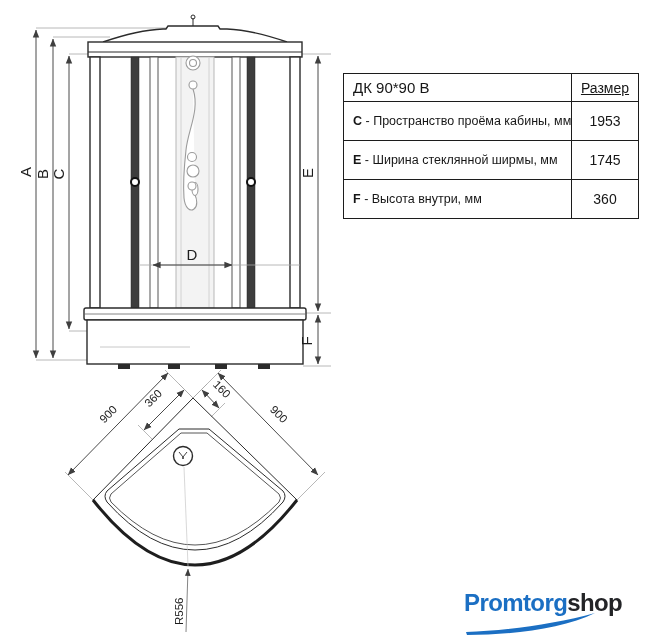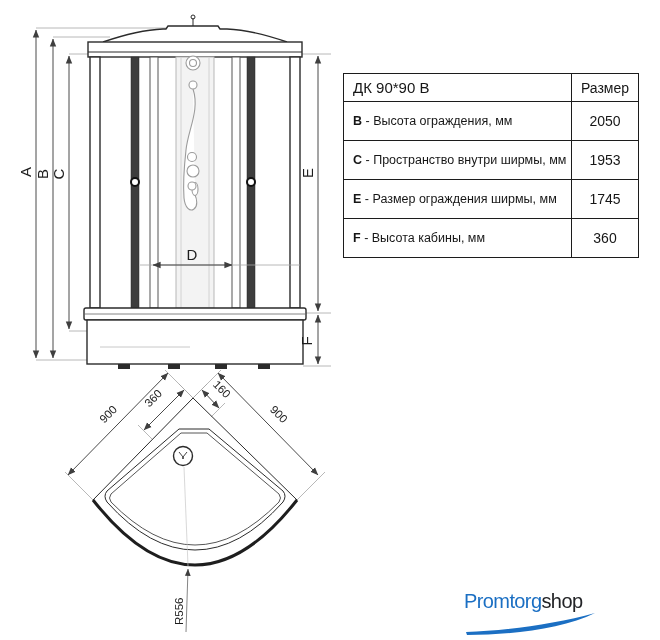--- a/index.html
+++ b/index.html
@@ -16,24 +16,24 @@
   .fixture{stroke:#9c9c9c;stroke-width:1.1;fill:#ffffff;}
   .dimlabel{font-size:15px;}
   .numlabel{font-size:11.5px;}
   
   .dims-table{position:absolute;left:343px;top:73px;width:296px;border-collapse:collapse;table-layout:fixed;color:#161616;background:#fff;}
   .dims-table td{border:1.5px solid #1c1c1c;padding:0 2px 0 9px;font-size:12.5px;vertical-align:middle;overflow:hidden;white-space:nowrap;}
   .dims-table td.val{width:66px;text-align:center;padding:0;font-size:14px;}
   .dims-table tr{height:39px;}
   .dims-table tr.hdr{height:28px;}
   .dims-table .hdr-title{font-size:15px;}
-  .dims-table .hdr-size{font-size:11px;text-align:center;padding:0;}
+  .dims-table .hdr-size{font-size:11px;text-align:center;padding:0;text-decoration:underline;}
   .dims-table b{font-weight:bold;}
   
-  .logo{position:absolute;left:464px;top:590px;font-weight:normal;font-size:20px;letter-spacing:-0.6px;white-space:nowrap;line-height:1.1;}
+  .logo{position:absolute;left:464px;top:590px;font-weight:bold;font-size:24px;letter-spacing:-0.6px;white-space:nowrap;line-height:1.1;}
   .logo-swoosh{position:absolute;left:463px;top:612px;}
 </style>
 </head>
 <body>
 
 <div class="stage">
 
   <svg width="660" height="640" viewBox="0 0 660 640">
     <defs>
       <marker id="ar" viewBox="0 0 10 10" refX="9.5" refY="5" markerWidth="8" markerHeight="8" orient="auto-start-reverse">
@@ -135,33 +135,29 @@
     </g>
   </svg>
 
   <table class="dims-table">
     <tbody>
         <tr class="hdr">
       <td class="hdr-title">ДК  90*90 В</td>
       <td class="val hdr-size">Размер</td>
     </tr>
     <tr>
-      <td><b>B</b> <span>- Высота ограждения, мм</span></td>
-      <td class="val">2050</td>
-    </tr>
-    <tr>
-      <td><b>C</b> <span>- Пространство внутри ширмы, мм</span></td>
+      <td><b>C</b> <span>- Пространство проёма кабины, мм</span></td>
       <td class="val">1953</td>
     </tr>
     <tr>
-      <td><b>E</b> <span>- Размер ограждения ширмы, мм</span></td>
+      <td><b>E</b> <span>- Ширина стеклянной ширмы, мм</span></td>
       <td class="val">1745</td>
     </tr>
     <tr>
-      <td><b>F</b> <span>- Высота кабины, мм</span></td>
+      <td><b>F</b> <span>- Высота внутри, мм</span></td>
       <td class="val">360</td>
     </tr>
   </tbody>
     </table>
 
   <div class="logo">
     <span class="logo-primary" style="color: rgb(27, 111, 195);">Promtorg</span><span class="logo-secondary" style="color: rgb(35, 36, 39);">shop</span>
   </div>
   <svg class="logo-swoosh" width="140" height="24" viewBox="0 0 140 24">
     <path d="M3,20 C42,19 92,12 132,1 C100,17 48,23 4,23 Z" fill="#1b6fc3"></path>

